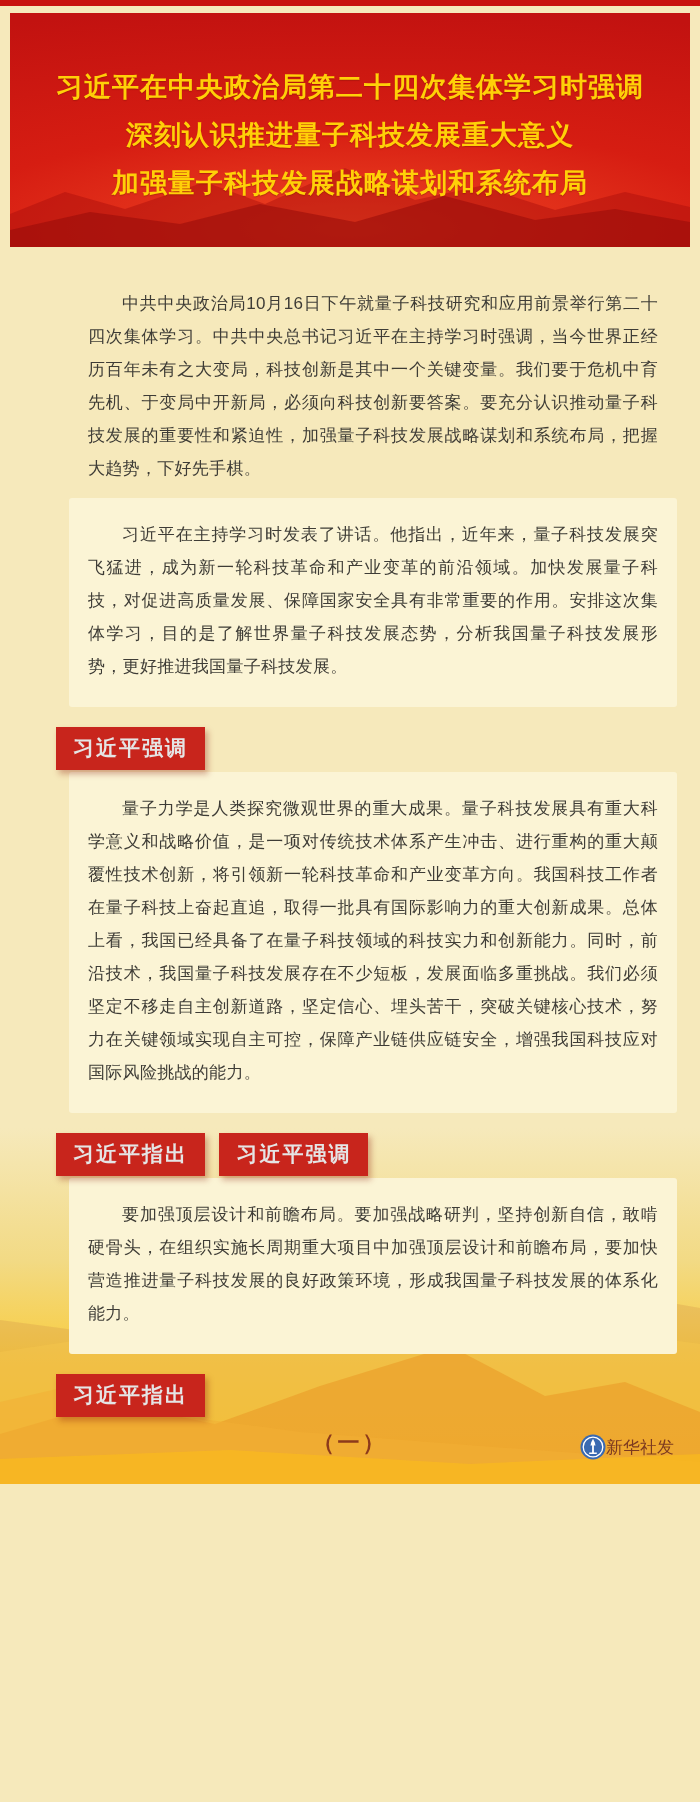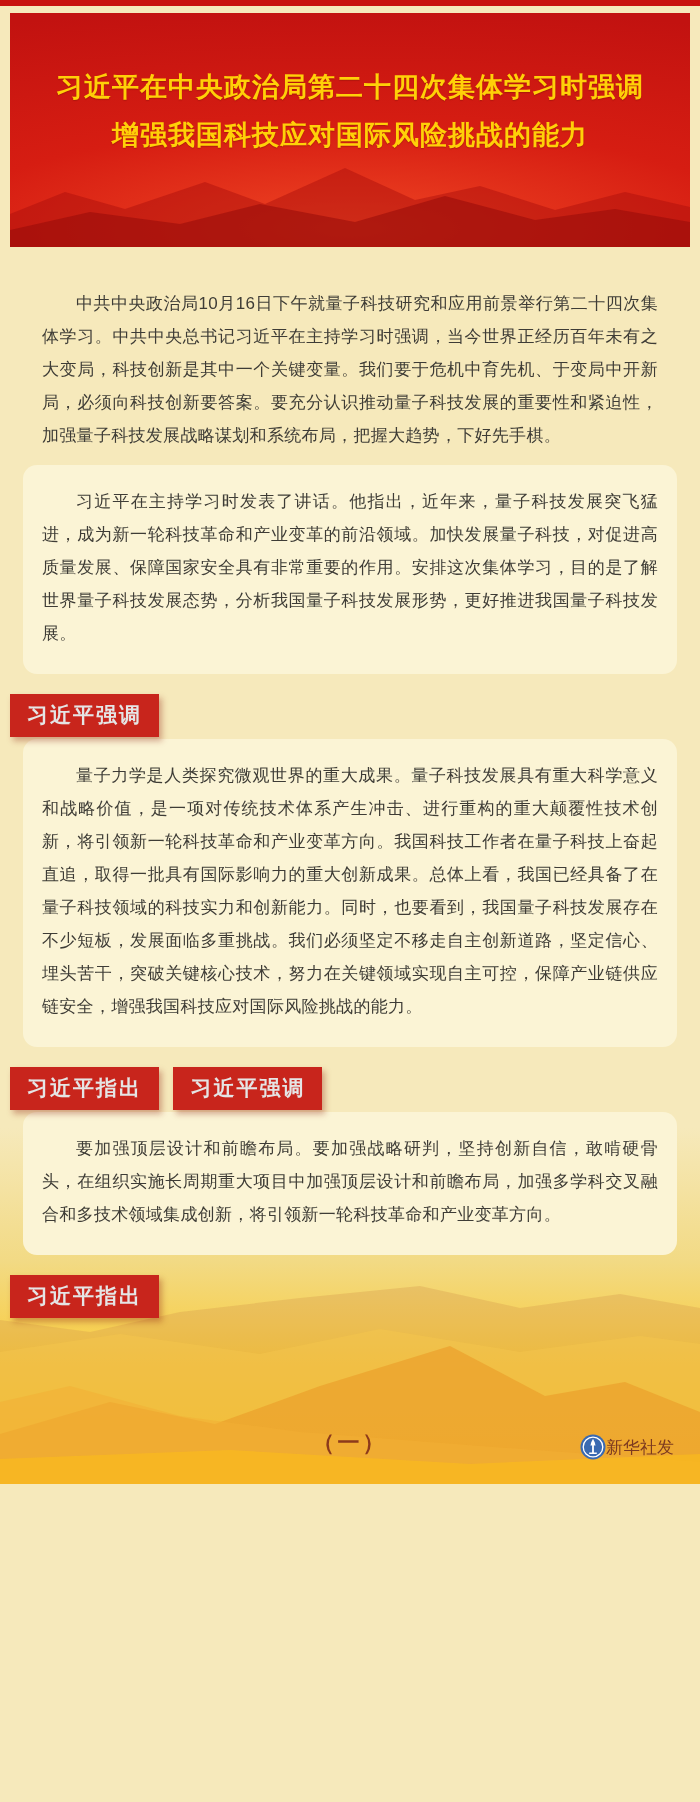--- a/index.html
+++ b/index.html
@@ -12,28 +12,28 @@
   .banner {
     position:relative; margin:7px 10px 0; height:234px; overflow:hidden;
     background:radial-gradient(130% 95% at 50% 92%, #ef4523 0%, #d61d12 46%, #c21210 100%);
   }
   .banner-mtn { position:absolute; left:0; bottom:0; width:100%; height:95px; display:block; }
   .banner-titles { position:relative; z-index:2; padding-top:50px; text-align:center; }
   .title-line {
     color:#ffd008; font-weight:bold; font-size:27px; line-height:48px; letter-spacing:1px;
     text-shadow:0 1px 1px rgba(120,20,5,.4);
   }
-  .content { position:relative; z-index:2; }
+  .content { position:relative; z-index:2;padding-left:46px; }
   .para {
     font-size:17px; line-height:33px; color:#3e3c36; text-align:justify;
     text-indent:2em; margin:0; letter-spacing:.3px;
   }
   .para-plain { margin:40px 42px 0; }
   .box {
-    margin:13px 23px 0; background:#fbf4d5; border-radius:14px;
+    margin:13px 23px 0; background:#fbf4d5; border-radius:3px;
     padding:20px 19px 24px;
   }
   .badge {
     display:inline-block; position:relative; z-index:3; margin:20px 0 0 10px;
     background:#c8251c; color:#e5e5e5; font-size:21px; font-weight:bold;
     letter-spacing:2px; padding:7px 17px 8px;
     box-shadow:3px 4px 6px rgba(140,30,15,.35);
   }
   .badge-box { margin-top:2px; }
   .footer { position:absolute; left:0; bottom:0; width:700px; height:210px; z-index:1; }
@@ -55,42 +55,43 @@
 
   <div class="top-strip"></div>
 
   <div class="banner">
     <svg class="banner-mtn" viewBox="0 0 680 95" preserveAspectRatio="none" aria-hidden="true">
       <polygon fill="#a90e0c" opacity="0.45" points="0,62 55,40 115,57 195,30 255,52 335,16 405,48 470,34 545,58 615,40 680,55 680,95 0,95"></polygon>
       <polygon fill="#950b0a" opacity="0.55" points="0,78 80,60 170,72 250,52 345,70 435,44 525,68 605,57 680,70 680,95 0,95"></polygon>
     </svg>
     <div class="banner-titles">
       <div class="title-line">习近平在中央政治局第二十四次集体学习时强调</div>
-      <div class="title-line">增强我国科技应对国际风险挑战的能力</div>
+      <div class="title-line">深刻认识推进量子科技发展重大意义</div>
+      <div class="title-line">加强量子科技发展战略谋划和系统布局</div>
     </div>
   </div>
 
   <div class="content">
 
     <p class="para para-plain">中共中央政治局10月16日下午就量子科技研究和应用前景举行第二十四次集体学习。中共中央总书记习近平在主持学习时强调，当今世界正经历百年未有之大变局，科技创新是其中一个关键变量。我们要于危机中育先机、于变局中开新局，必须向科技创新要答案。要充分认识推动量子科技发展的重要性和紧迫性，加强量子科技发展战略谋划和系统布局，把握大趋势，下好先手棋。</p>
 
     <div class="box">
       <p class="para">习近平在主持学习时发表了讲话。他指出，近年来，量子科技发展突飞猛进，成为新一轮科技革命和产业变革的前沿领域。加快发展量子科技，对促进高质量发展、保障国家安全具有非常重要的作用。安排这次集体学习，目的是了解世界量子科技发展态势，分析我国量子科技发展形势，更好推进我国量子科技发展。</p>
     </div>
 
     <div class="badge">习近平强调</div>
     <div class="box badge-box">
-      <p class="para">量子力学是人类探究微观世界的重大成果。量子科技发展具有重大科学意义和战略价值，是一项对传统技术体系产生冲击、进行重构的重大颠覆性技术创新，将引领新一轮科技革命和产业变革方向。我国科技工作者在量子科技上奋起直追，取得一批具有国际影响力的重大创新成果。总体上看，我国已经具备了在量子科技领域的科技实力和创新能力。同时，也要看到，我国量子科技发展存在不少短板，发展面临多重挑战。我们必须坚定不移走自主创新道路，坚定信心、埋头苦干，突破关键核心技术，努力在关键领域实现自主可控，保障产业链供应链安全，增强我国科技应对国际风险挑战的能力。</p>
+      <p class="para">量子力学是人类探究微观世界的重大成果。量子科技发展具有重大科学意义和战略价值，是一项对传统技术体系产生冲击、进行重构的重大颠覆性技术创新，将引领新一轮科技革命和产业变革方向。我国科技工作者在量子科技上奋起直追，取得一批具有国际影响力的重大创新成果。总体上看，我国已经具备了在量子科技领域的科技实力和创新能力。同时，前沿技术，我国量子科技发展存在不少短板，发展面临多重挑战。我们必须坚定不移走自主创新道路，坚定信心、埋头苦干，突破关键核心技术，努力在关键领域实现自主可控，保障产业链供应链安全，增强我国科技应对国际风险挑战的能力。</p>
     </div>
 
     <div class="badge">习近平指出</div>
 
     <div class="badge">习近平强调</div>
     <div class="box badge-box">
-      <p class="para">要加强顶层设计和前瞻布局。要加强战略研判，坚持创新自信，敢啃硬骨头，在组织实施长周期重大项目中加强顶层设计和前瞻布局，加强多学科交叉融合和多技术领域集成创新，将引领新一轮科技革命和产业变革方向。</p>
+      <p class="para">要加强顶层设计和前瞻布局。要加强战略研判，坚持创新自信，敢啃硬骨头，在组织实施长周期重大项目中加强顶层设计和前瞻布局，要加快营造推进量子科技发展的良好政策环境，形成我国量子科技发展的体系化能力。</p>
     </div>
 
     <div class="badge">习近平指出</div>
 
   </div>
 
   <div class="footer">
     <svg class="footer-mtn" viewBox="0 0 700 210" preserveAspectRatio="none" aria-hidden="true">
       <path fill="#cf9148" opacity="0.30" d="M0,46 L90,58 L180,38 L300,24 L420,12 L520,34 L620,20 L700,34 L700,210 L0,210 Z"></path>
       <path fill="#f7c84e" opacity="0.45" d="M0,78 L120,60 L260,80 L380,55 L520,78 L640,62 L700,70 L700,210 L0,210 Z"></path>

